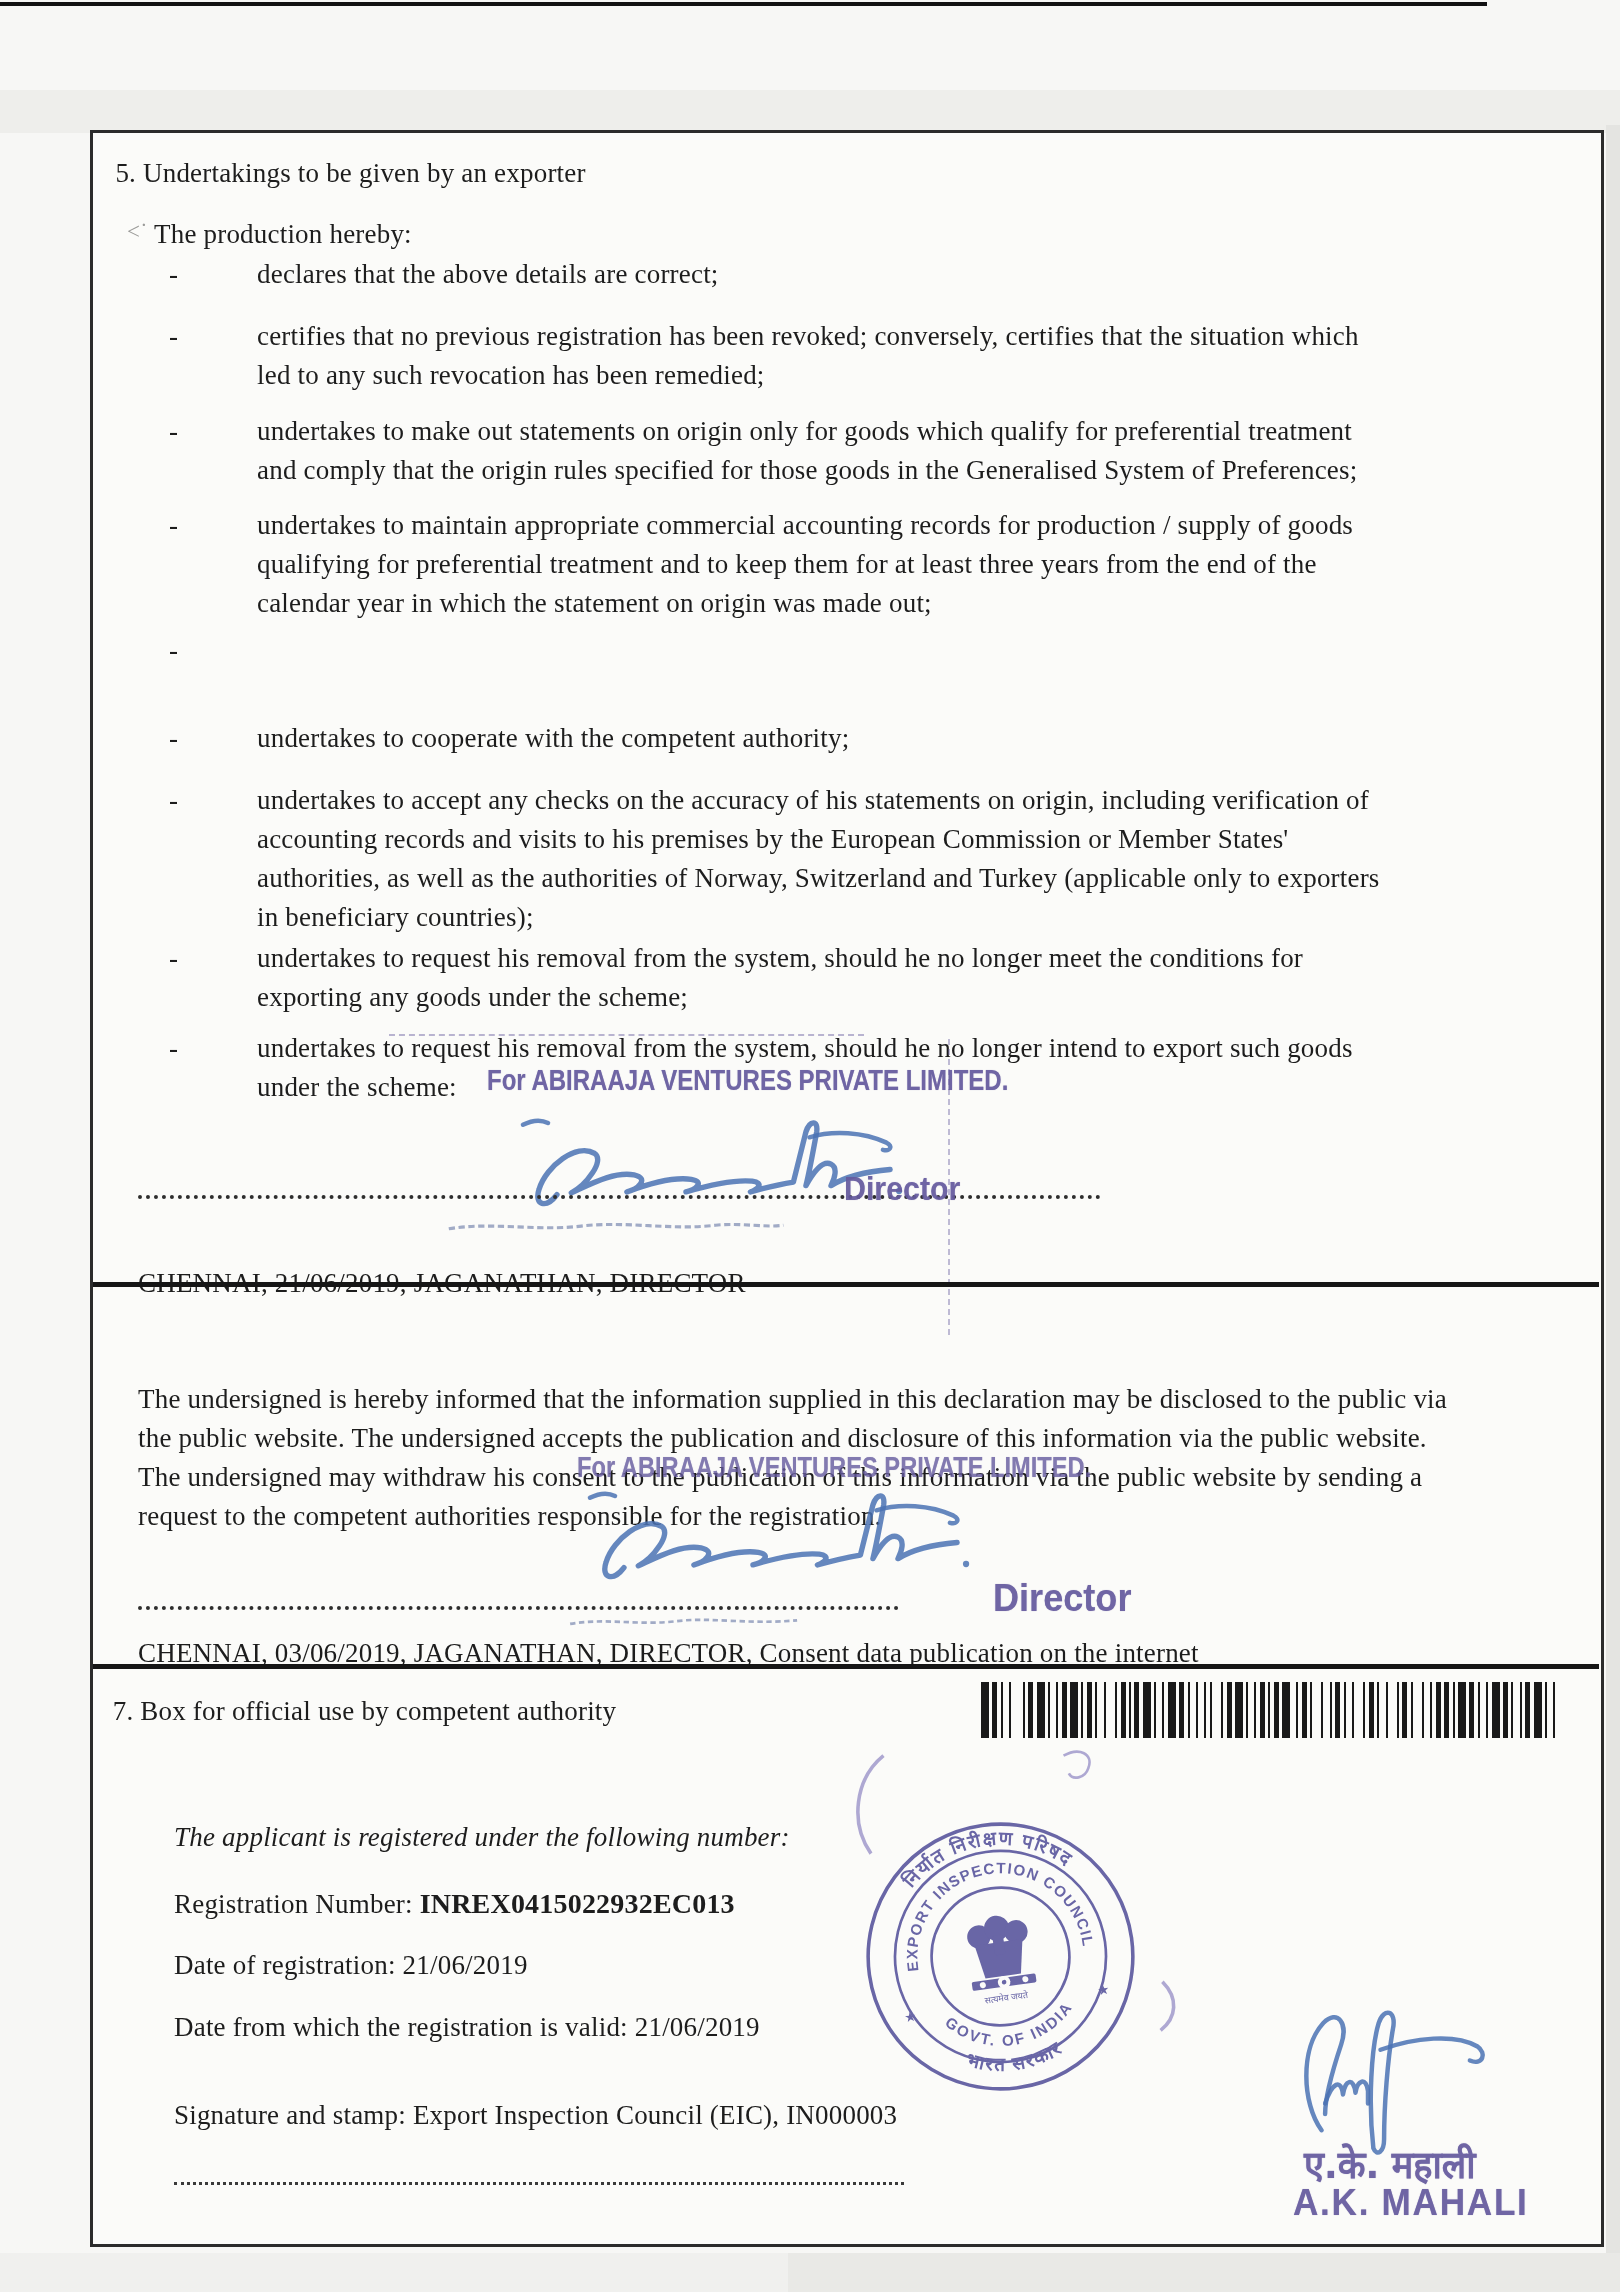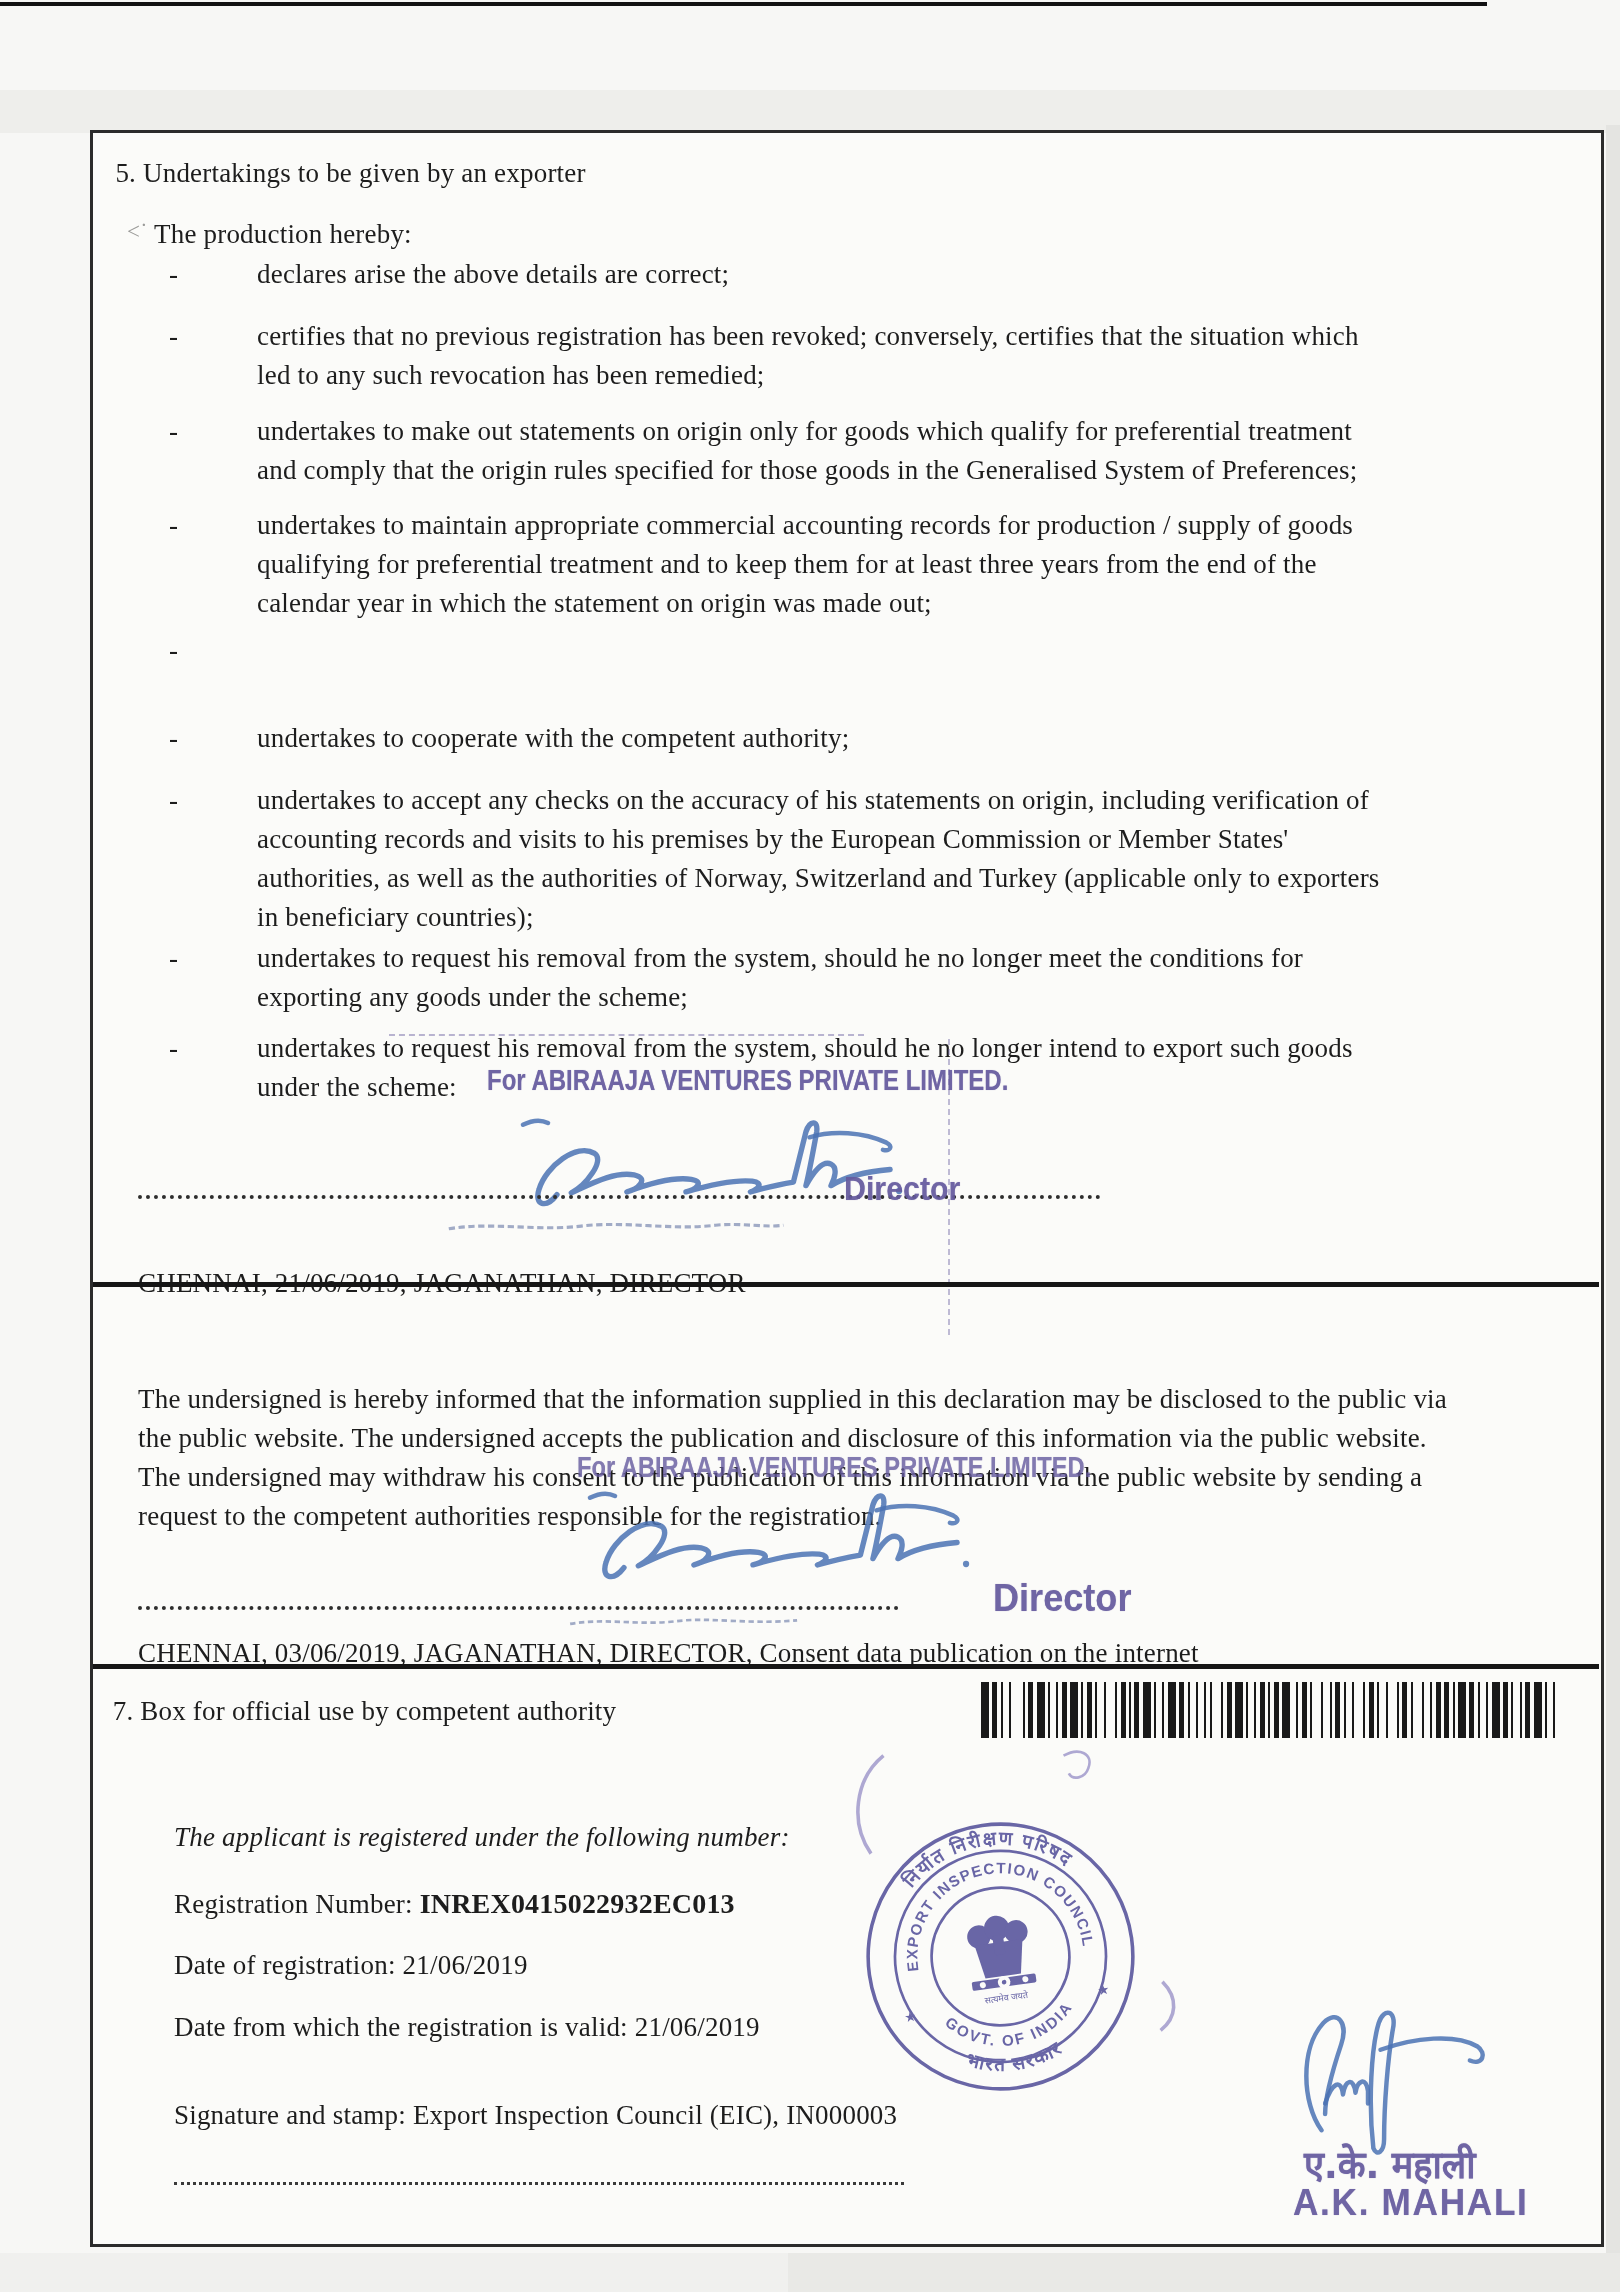--- a/index.html
+++ b/index.html
@@ -43,21 +43,21 @@
 
   <div class="doc">
 
     <div class="abs sec-title" style="left:22.4px;top:25px;">5. Undertakings to be given by an exporter</div>
 
     <div class="abs" style="left:34px;top:86px;width:23px;height:18px;color:#9a9a98;font-size:23px;">˂˙</div>
 
     <div class="abs body-text" style="left:61px;top:82px;">The production hereby:</div>
 
     <div class="abs body-text" style="left:76px;top:122px;">-</div>
-    <div class="abs body-text ml" style="left:164px;top:122px;width:1254px;">declares arise the above details are correct;</div>
+    <div class="abs body-text ml" style="left:164px;top:122px;width:1254px;">declares that the above details are correct;</div>
 
     <div class="abs body-text" style="left:76px;top:184px;">-</div>
     <div class="abs body-text ml" style="left:164px;top:184px;width:1254px;">certifies that no previous registration has been revoked; conversely, certifies that the situation which
 led to any such revocation has been remedied;</div>
 
     <div class="abs body-text" style="left:76px;top:279px;">-</div>
     <div class="abs body-text ml" style="left:164px;top:279px;width:1254px;">undertakes to make out statements on origin only for goods which qualify for preferential treatment
 and comply that the origin rules specified for those goods in the Generalised System of Preferences;</div>
 
     <div class="abs body-text" style="left:76px;top:373px;">-</div>

